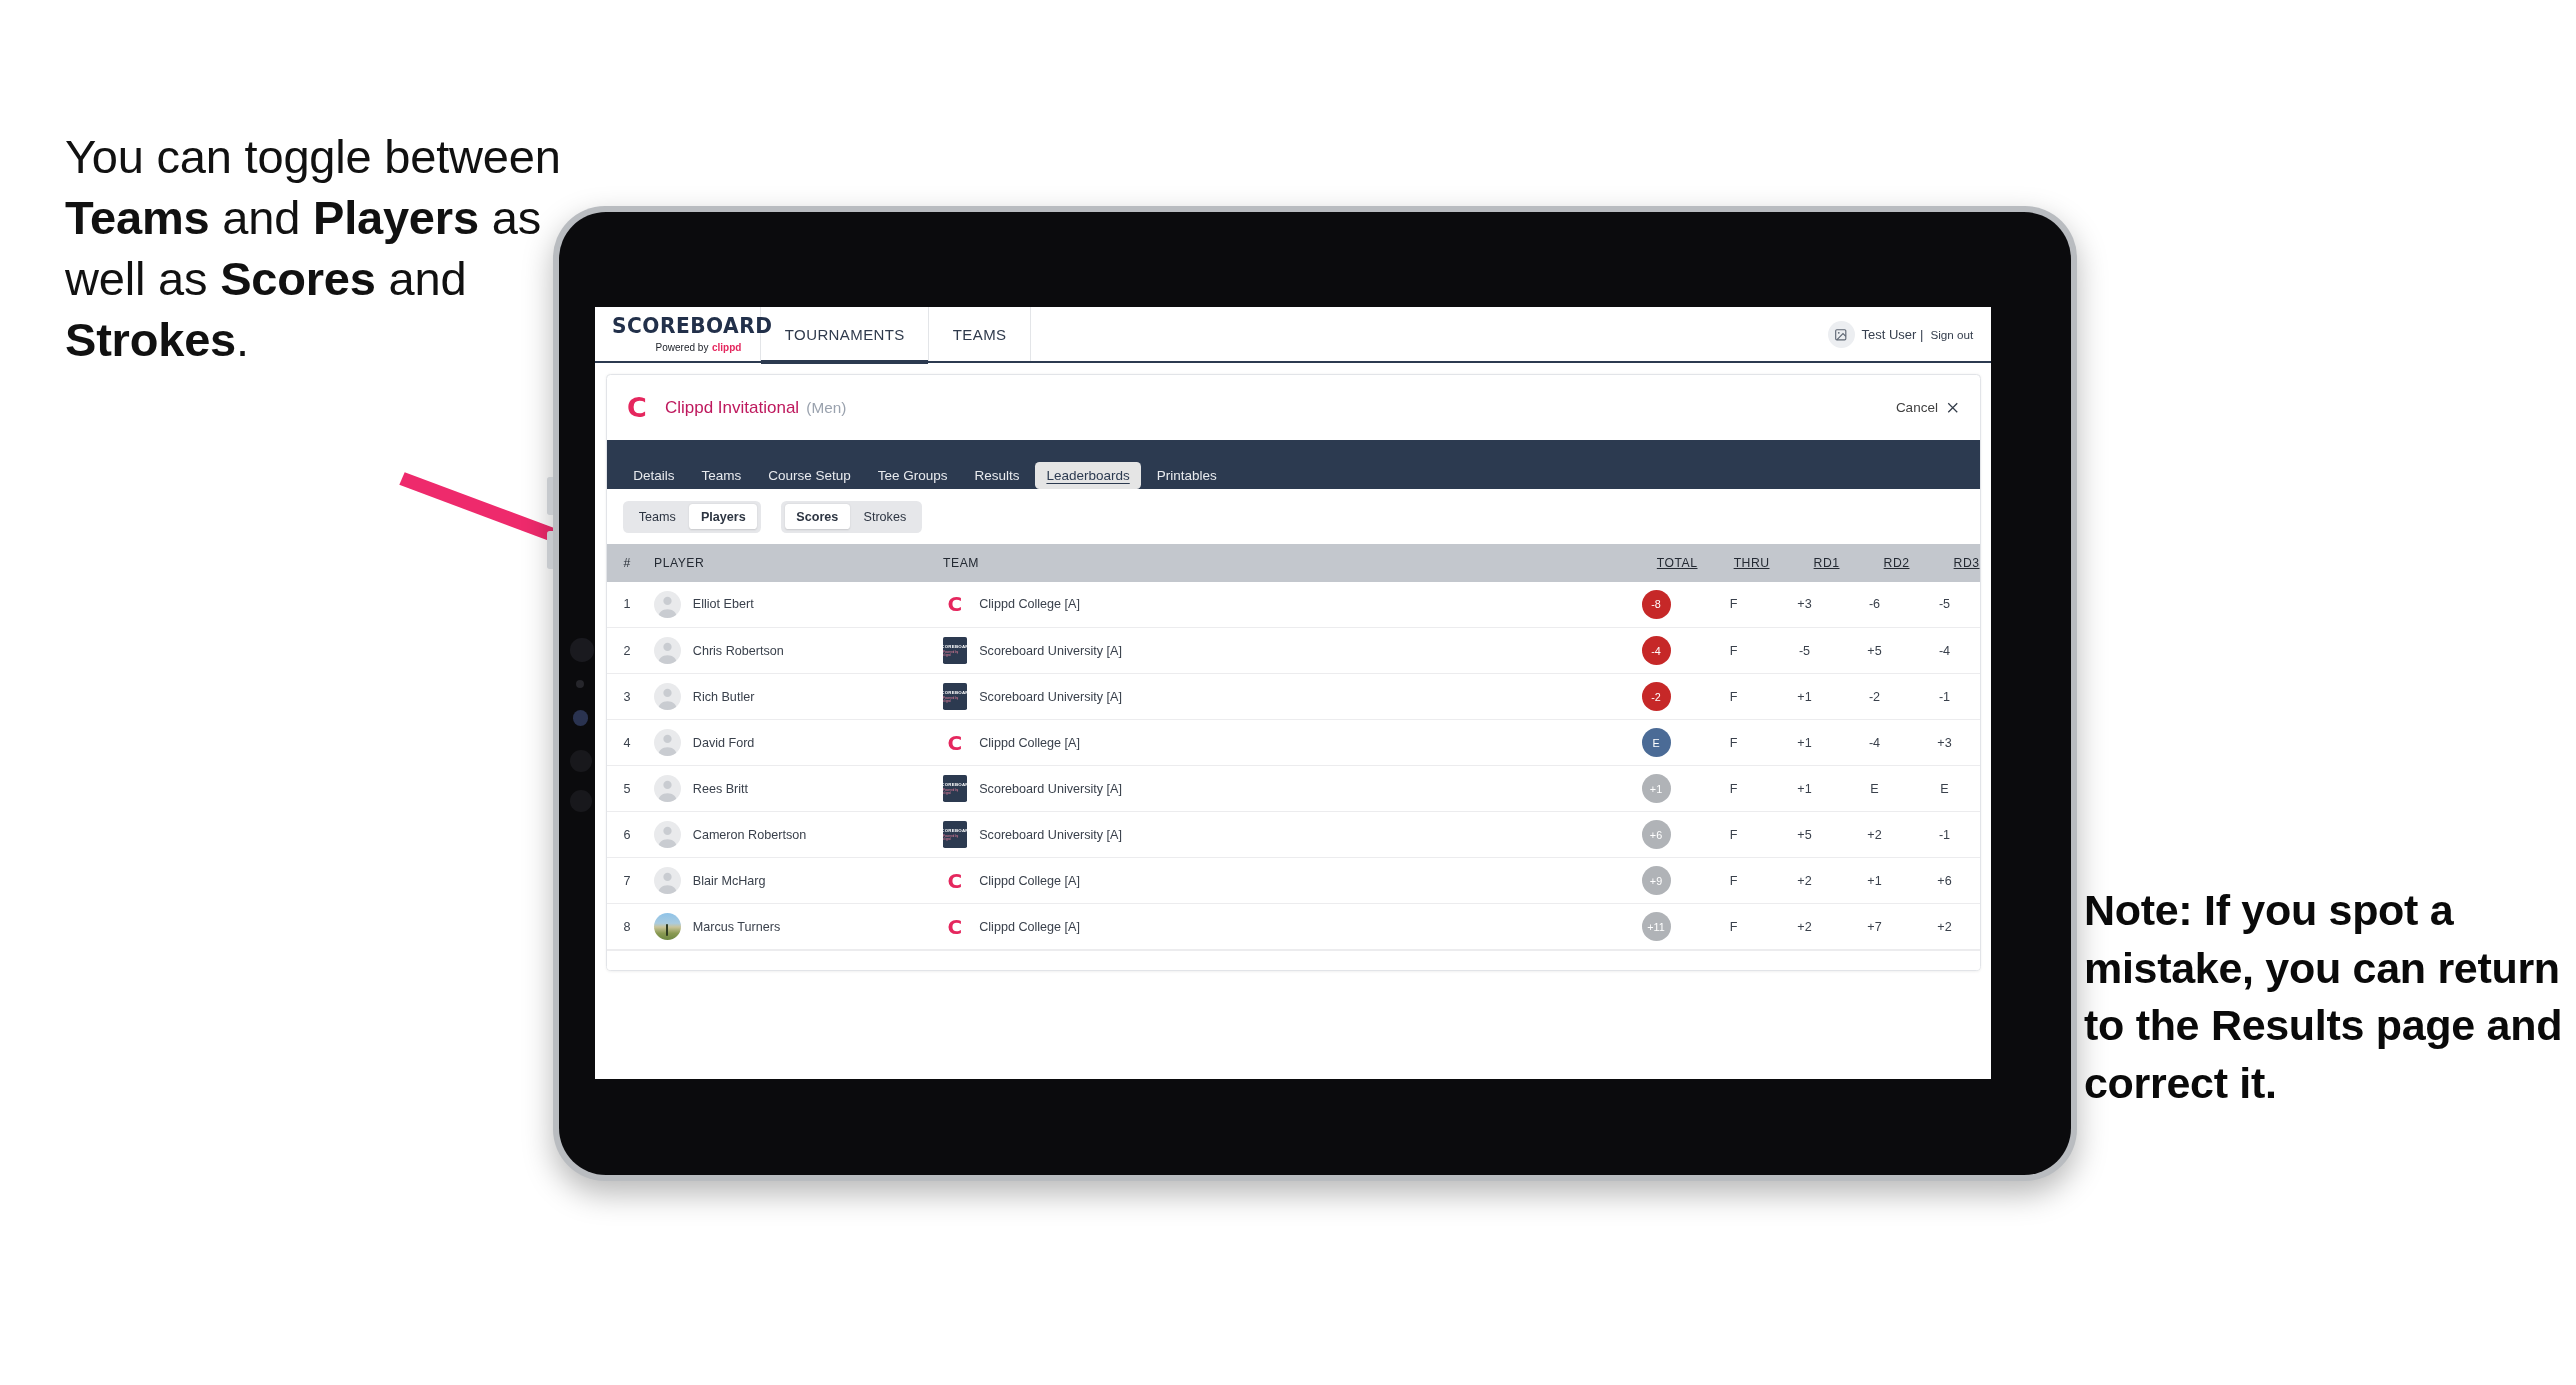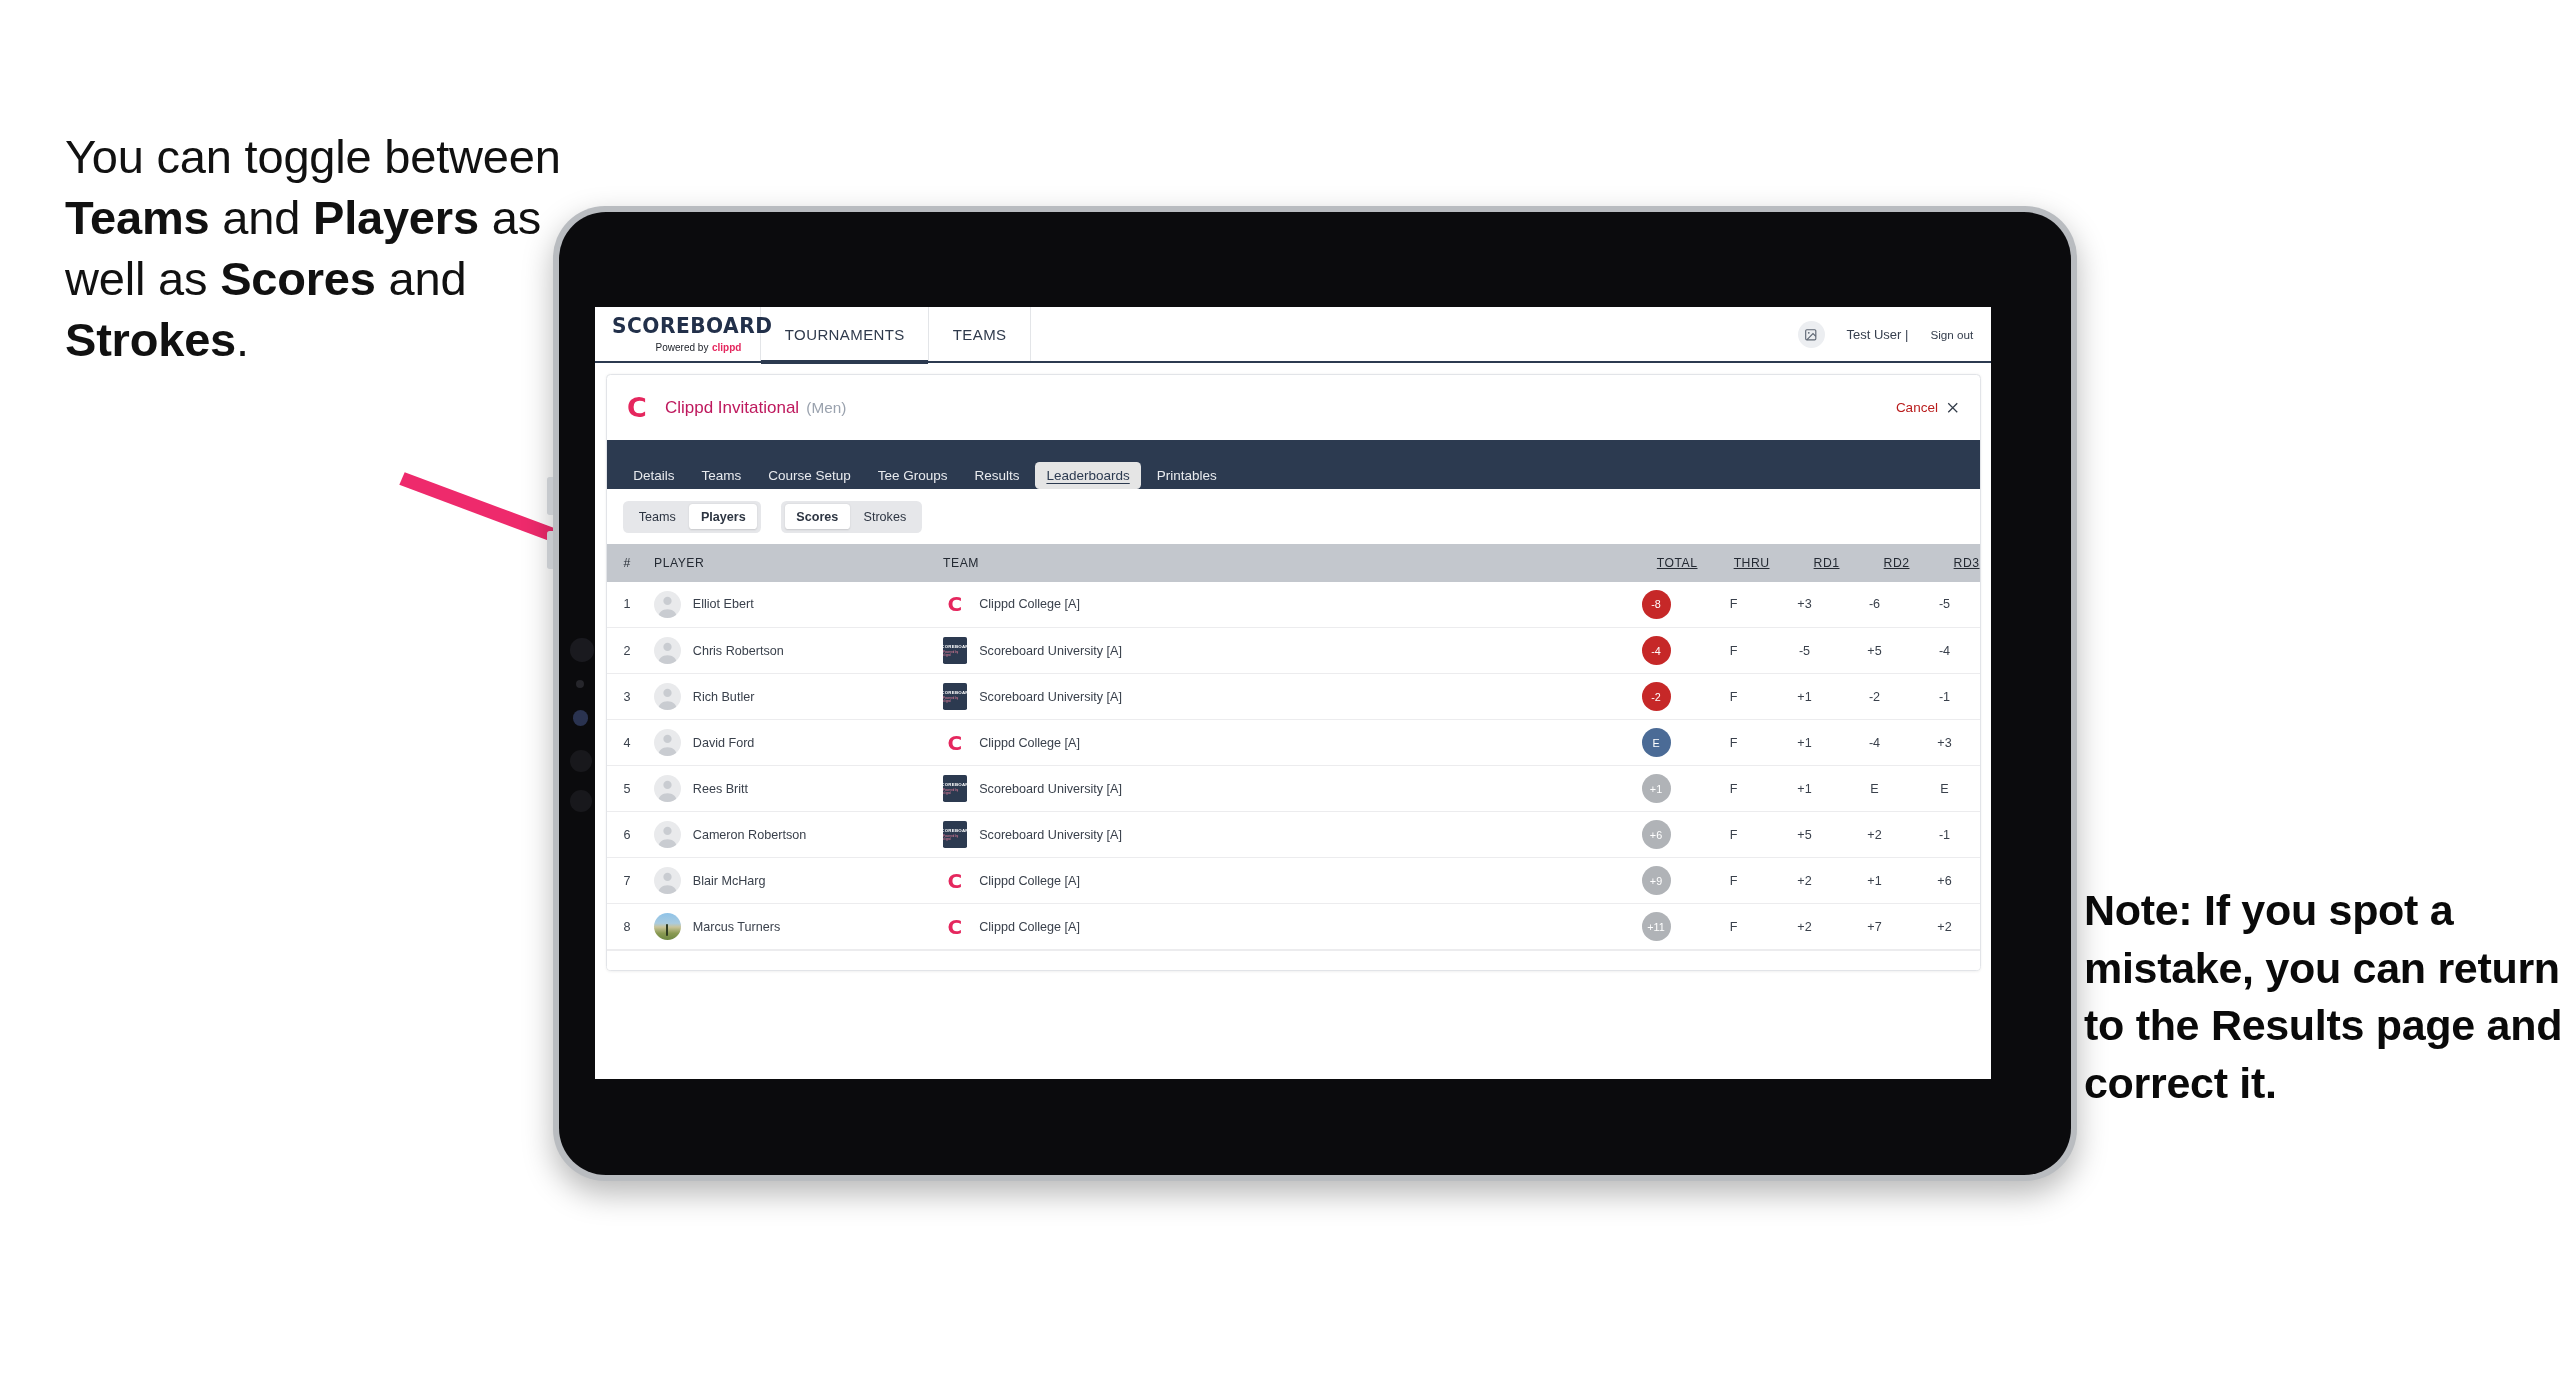--- a/index.html
+++ b/index.html
@@ -124,21 +124,21 @@
   }
   .navtab.active::after {
     content: ""; position: absolute;
     left: 0; right: 0; bottom: -2.7px; height: 3.6px;
     background: #2c3a50;
   }
 
   .appbar-right {
     margin-left: auto;
     display: flex; align-items: center;
-    gap: 22px;
+    gap: 7px;
     padding-right: 18px;
   }
   .avatar-circle {
     width: 27px; height: 27px; border-radius: 50%;
     background: #eceef1;
     display: flex; align-items: center; justify-content: center;
   }
   .user-name { font-size: 13px; color: #37404f; }
   .signout { font-size: 11.7px; color: #37404f; cursor: pointer; }
 
@@ -162,21 +162,21 @@
     color: #e5275e; line-height: 1;
     margin-right: 18px;
   }
   .tourn-title { font-size: 17px; color: #be185d; }
   .tourn-gender { font-size: 15.3px; color: #9aa2ae; margin-left: 7.2px; }
   .cancel-wrap {
     margin-left: auto;
     display: flex; align-items: center; gap: 8.1px;
     cursor: pointer;
   }
-  .cancel-txt { font-size: 13.5px; color: #b91c1c; }
+  .cancel-txt { font-size: 13.5px; color: #404040; }
 
   
   .subnav {
     background: #2c3a50;
     height: 49px;
     display: flex; align-items: flex-end;
     padding-left: 14.4px;
     gap: 3.6px;
   }
   .subtab {

